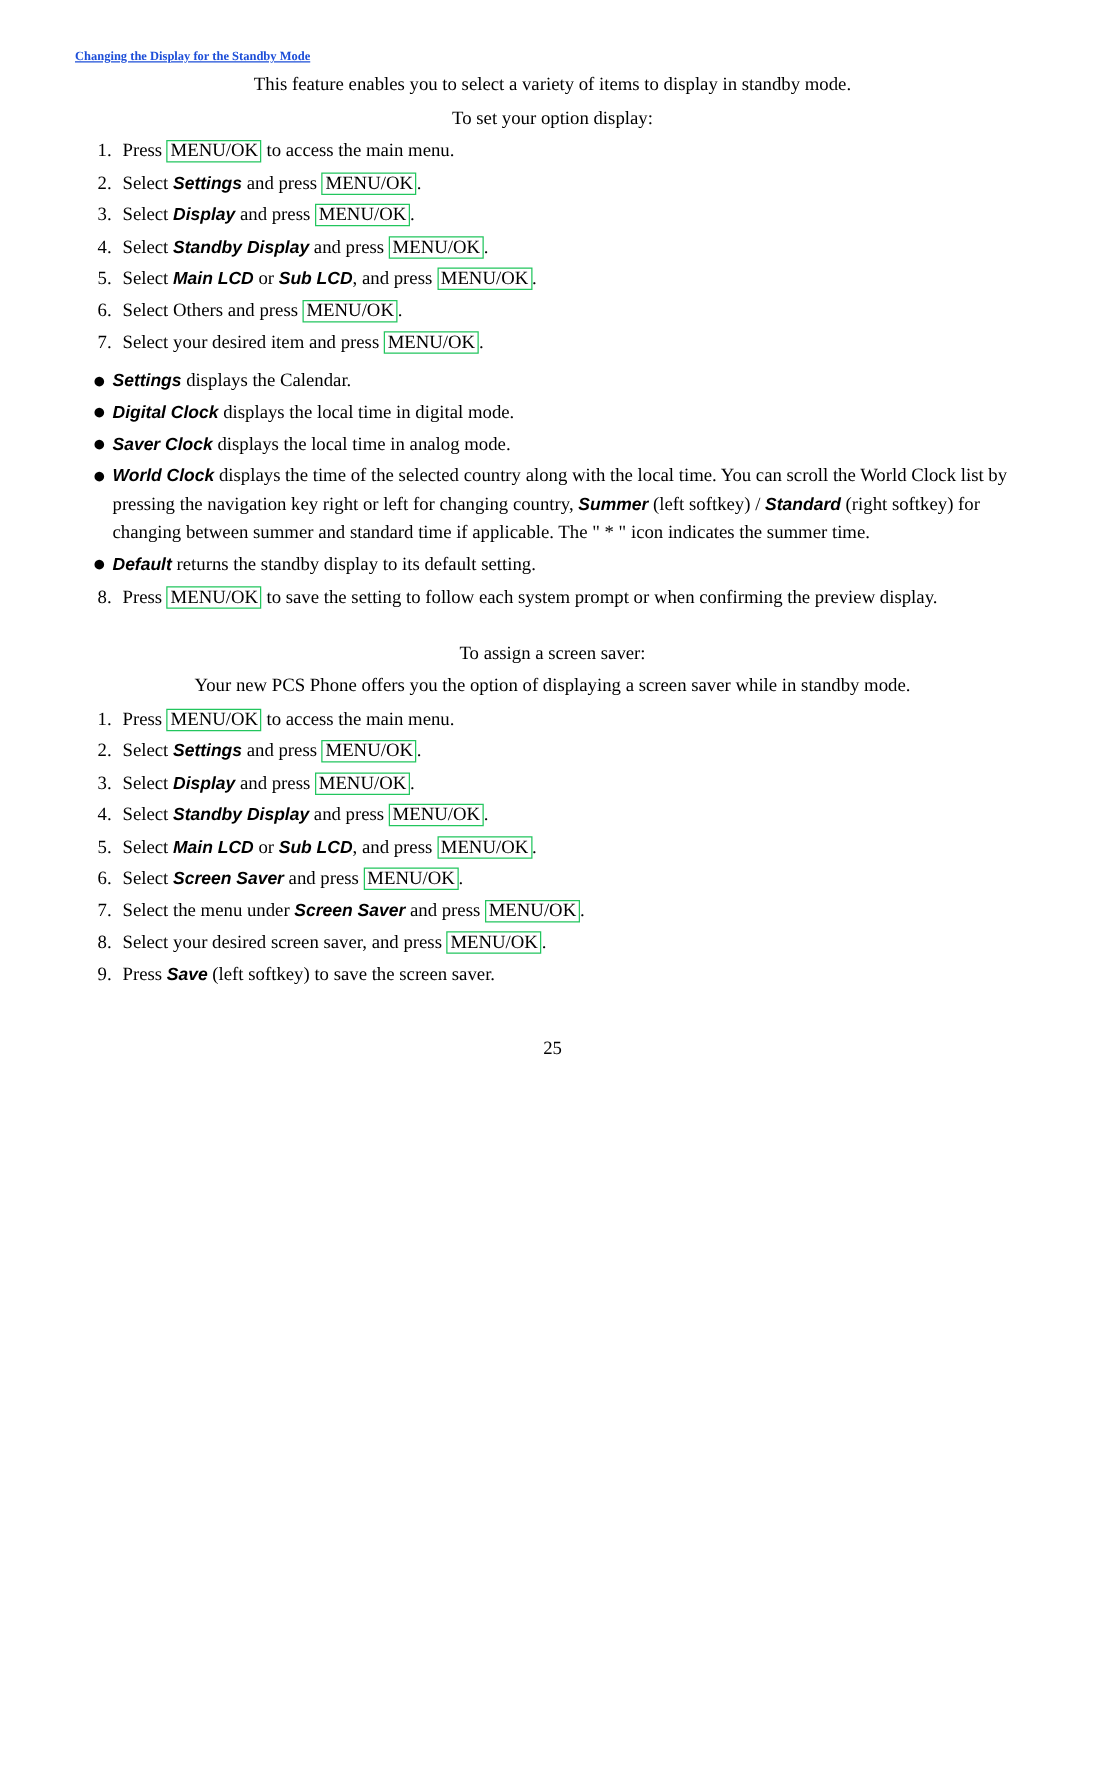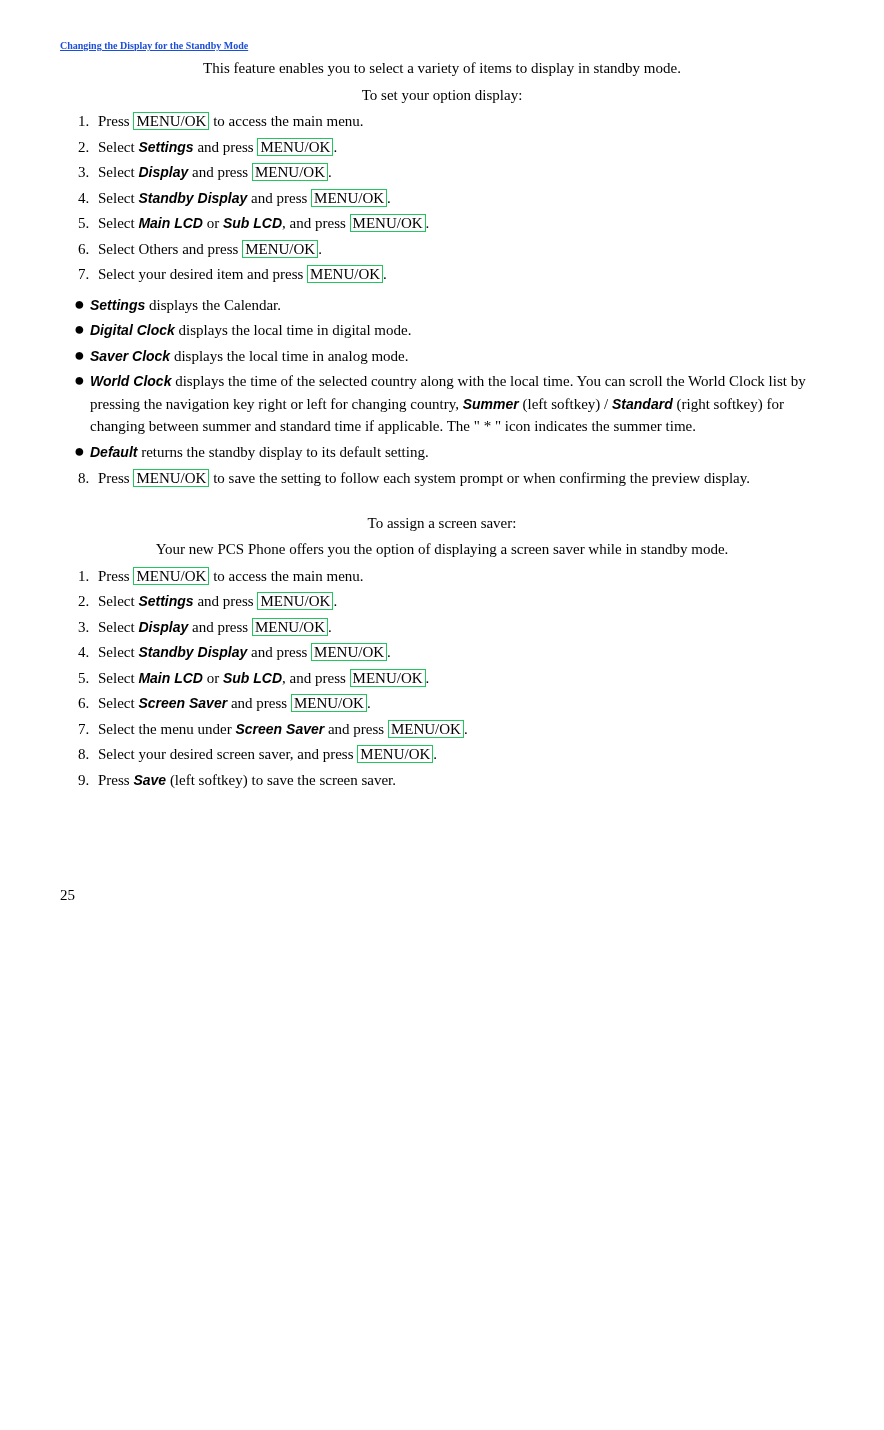--- a/index.html
+++ b/index.html
@@ -95,21 +95,22 @@
 
     .section-gap {
       margin-bottom: 18px;
     }
 
     .section-gap-large {
       margin-bottom: 22px;
     }
 
     .page-number {
-      margin-top: 96px;
+      text-align: center;
+      margin-top: 40px;
       font-size: 15px;
     }
   </style>
 </head>
 <body>
 
 <div class="section-gap-large">
   <div class="section-heading">Changing the Display for the Standby Mode</div>
 
   <p class="intro-text">This feature enables you to select a variety of items to display in standby mode.</p>

